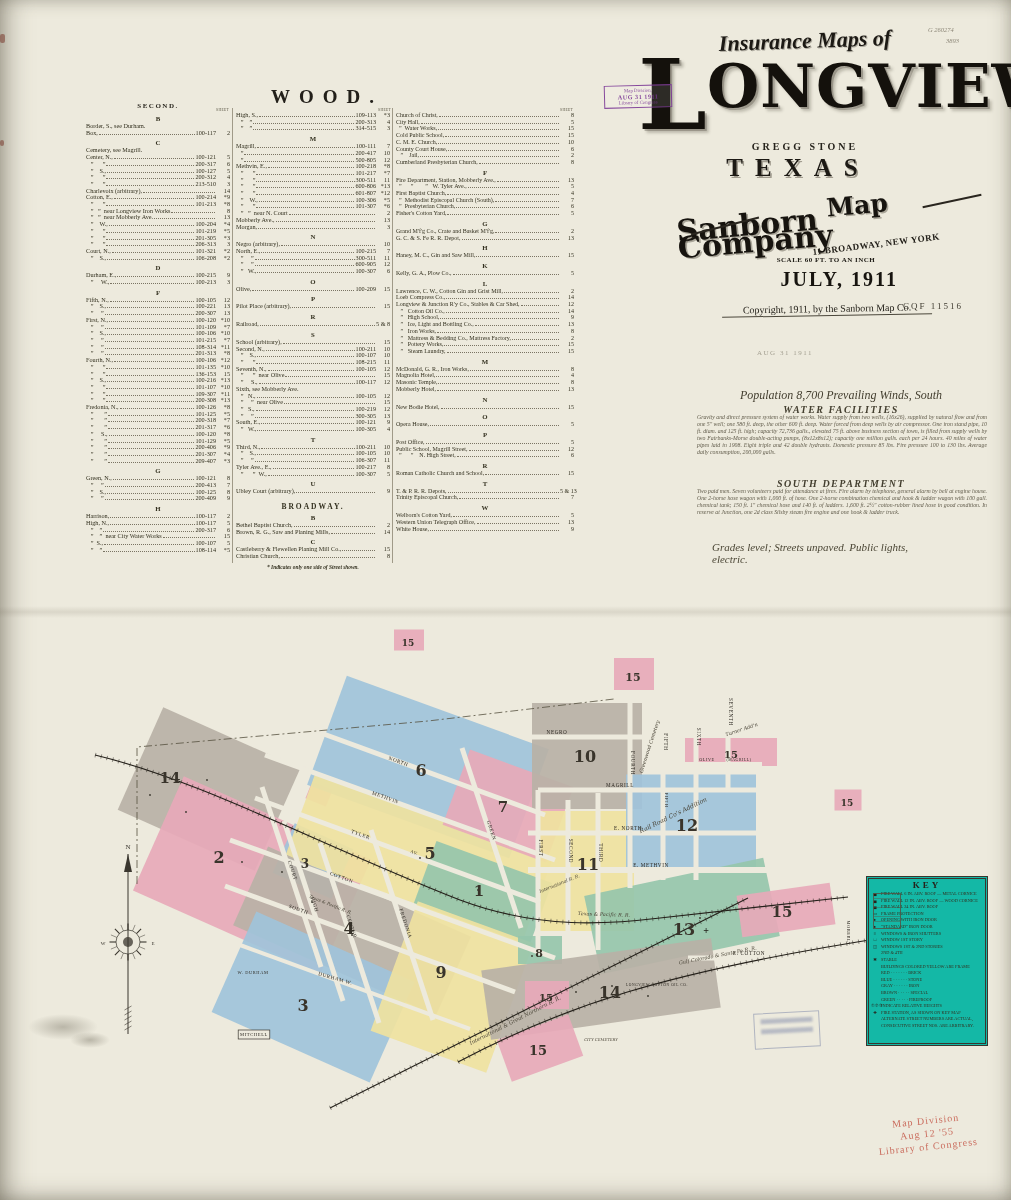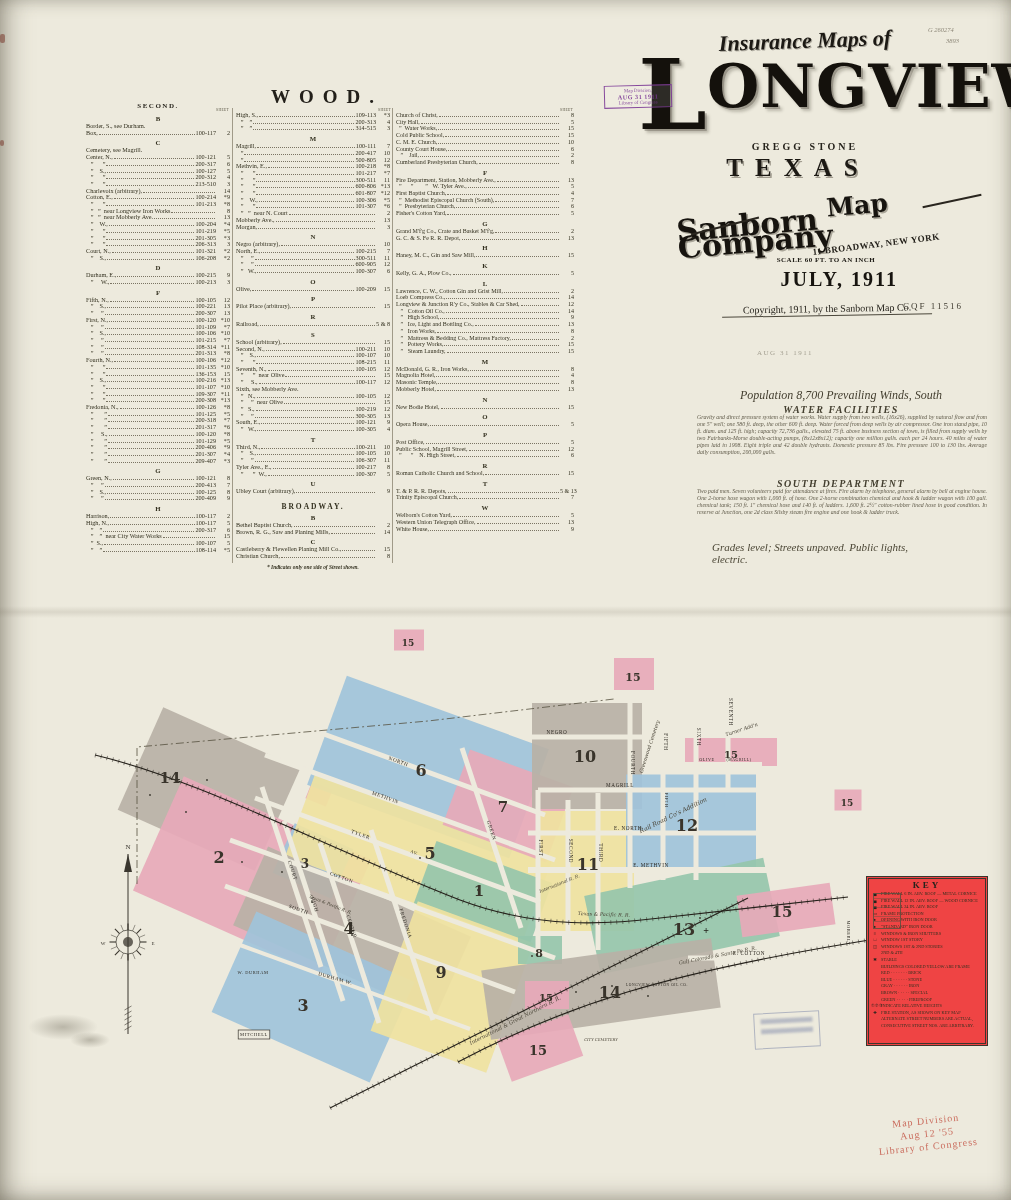--- a/index.html
+++ b/index.html
@@ -67,21 +67,21 @@
   .gradesline{position:absolute;left:712px;top:541px;width:230px;font-size:11px;font-style:italic;color:#4c4736;}
 
   
   svg text{font-family:"Liberation Serif",serif;}
   .dnum{font-weight:bold;fill:#39342b;font-family:"DejaVu Serif",serif;}
   .st{fill:#2f2b24;letter-spacing:.6px;}
   .ann{font-style:italic;fill:#4a4538;font-family:"DejaVu Serif",serif;}
   .cross{font-weight:bold;fill:#1e1b15;}
 
   
-  .keybox{position:absolute;left:866px;top:876px;width:122px;height:170px;background:#ef4444;border:1px solid #3a362e;
+  .keybox{position:absolute;left:866px;top:876px;width:122px;height:170px;background:#14b8a6;border:1px solid #3a362e;
     outline:1px solid #3a362e;outline-offset:-3px;padding:3px 4px 2px;box-sizing:border-box;}
   .keybox .ktitle{text-align:center;font-weight:bold;font-size:9px;letter-spacing:3px;color:#26231c;margin-bottom:1px;}
   .krow{display:flex;gap:2px;font-size:4.3px;line-height:6.6px;color:#33301f;align-items:baseline;}
   .krow .ksym{width:8px;text-align:center;color:#26231c;flex:none;font-size:4.3px;}
   .kmini{position:absolute;left:6px;top:16px;width:26px;height:34px;border:.5px solid #55503f;
     background:repeating-linear-gradient(180deg,transparent 0 4px,rgba(85,80,63,.5) 4px 4.6px);opacity:.8;}
 
   
   .redstamp{position:absolute;left:872px;top:1114px;width:110px;text-align:center;transform:rotate(-6deg);
     color:rgba(192,72,56,.78);font-size:10px;line-height:13px;letter-spacing:1px;}

